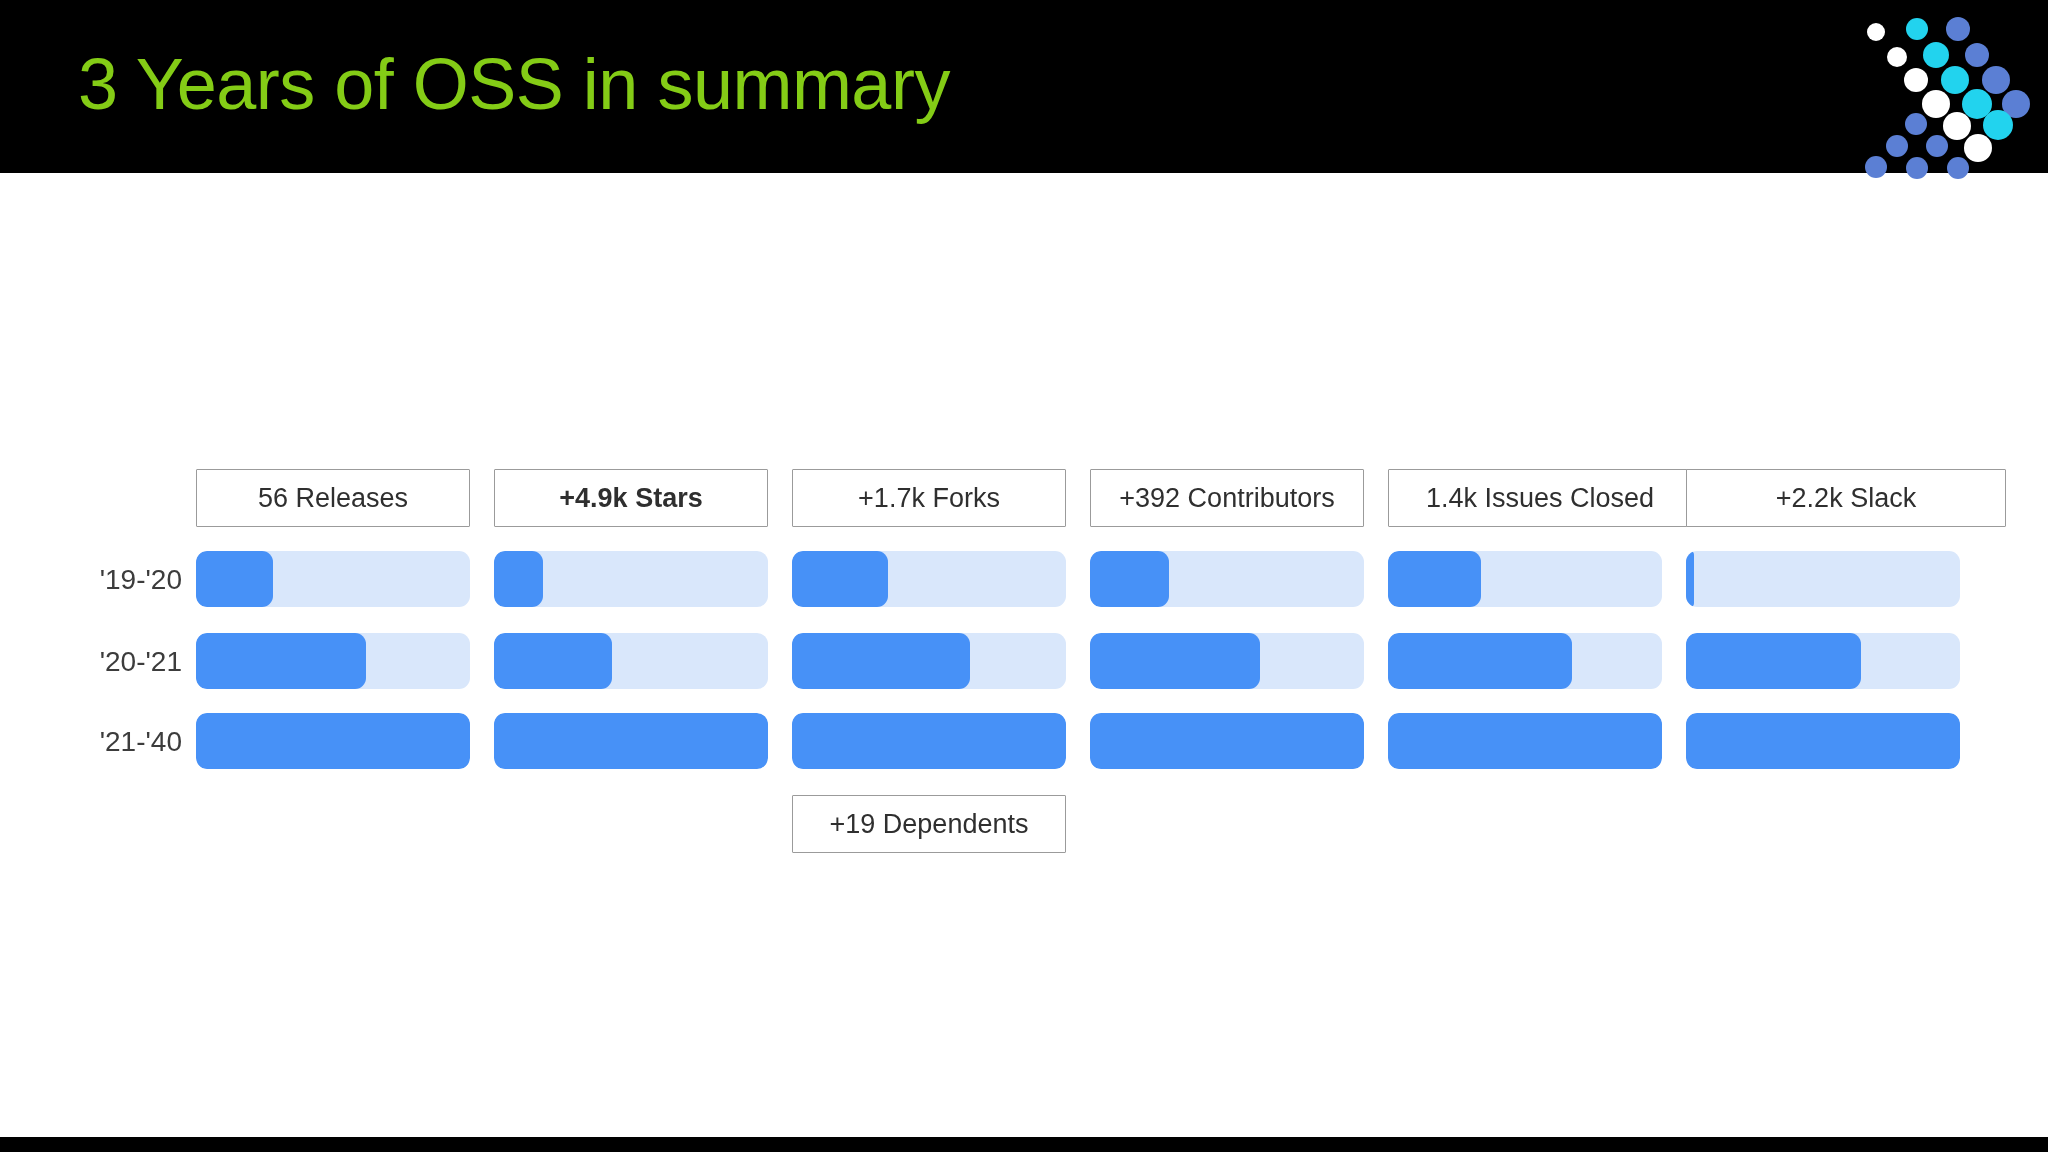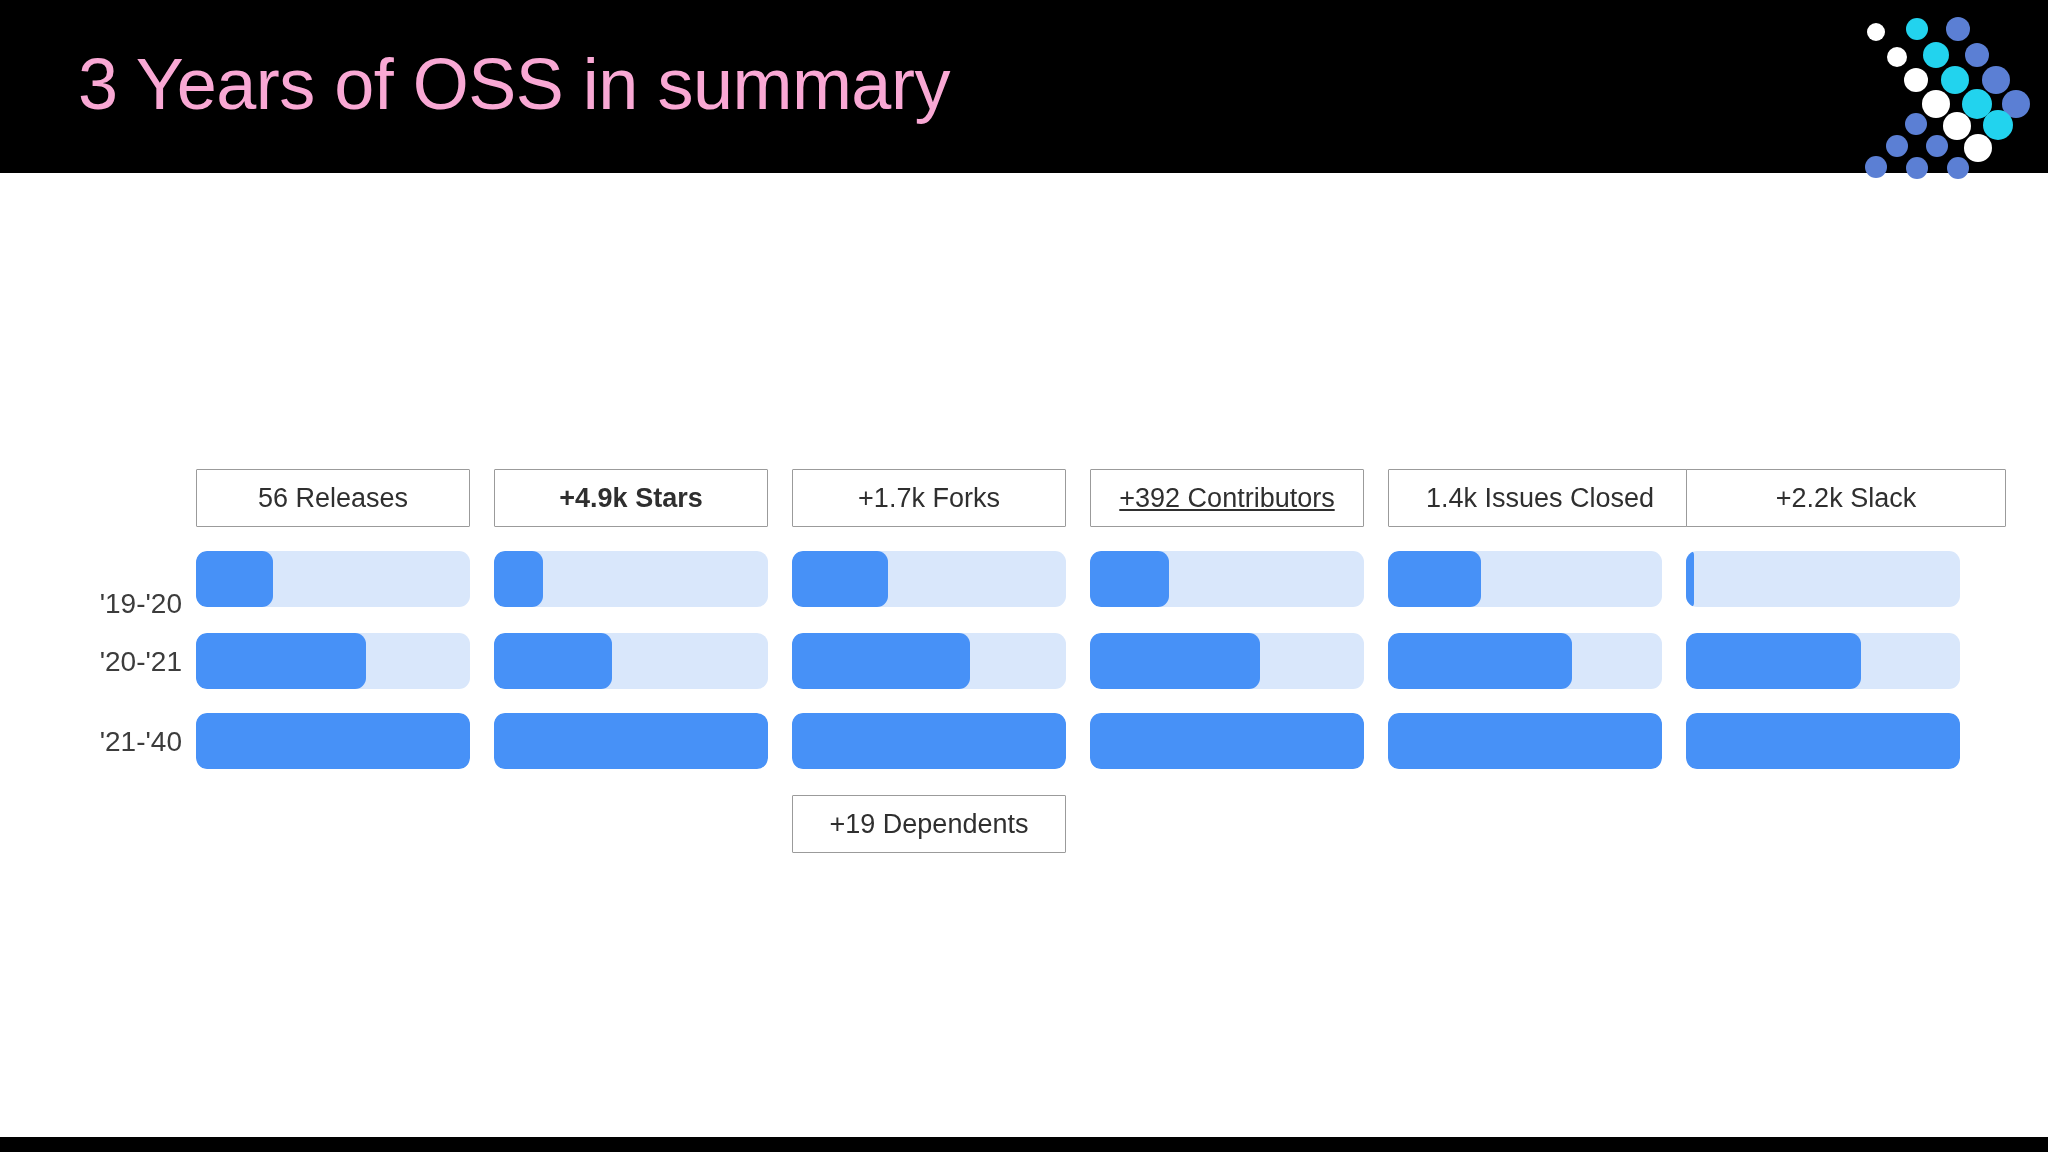--- a/index.html
+++ b/index.html
@@ -31,21 +31,21 @@
     height: 173px;
     background: #000000;
   }
   .slide-title {
     position: absolute;
     left: 78px;
     top: 36px;
     font-size: 72px;
     line-height: 96px;
     font-weight: 400;
-    color: #f9a8d4;
+    color: #84cc16;
     letter-spacing: -0.5px;
     white-space: nowrap;
   }
 
   
   .logo {
     position: absolute;
     right: 18px;
     top: 12px;
     width: 170px;
@@ -145,21 +145,21 @@
         <span class="logo-dot" style="left: 26px; top: 123px; width: 22px; height: 22px; background: rgb(91, 127, 212);"></span>
         <span class="logo-dot" style="left: 66px; top: 123px; width: 22px; height: 22px; background: rgb(91, 127, 212);"></span>
         <span class="logo-dot" style="left: 104px; top: 122px; width: 28px; height: 28px; background: rgb(255, 255, 255);"></span>
         <span class="logo-dot" style="left: 5px; top: 144px; width: 22px; height: 22px; background: rgb(91, 127, 212);"></span>
         <span class="logo-dot" style="left: 46px; top: 145px; width: 22px; height: 22px; background: rgb(91, 127, 212);"></span>
         <span class="logo-dot" style="left: 87px; top: 145px; width: 22px; height: 22px; background: rgb(91, 127, 212);"></span>
       </div>
   </div>
 
   <div class="chart" id="chart">
-      <div class="row-label" style="top: 565px; margin-top: 24px;">'19-'20</div>
+      <div class="row-label" style="top: 565px;">'19-'20</div>
       <div class="row-label" style="top: 647px;">'20-'21</div>
       <div class="row-label" style="top: 727px;">'21-'40</div>
       <div class="metric-pill" style="left: 196px; top: 469px; width: 274px;">56 Releases</div>
       <div class="bar-track" style="left: 196px; top: 551px; width: 274px;">
         <div class="bar-fill" style="width: 28%;"></div>
       </div>
       <div class="bar-track" style="left: 196px; top: 633px; width: 274px;">
         <div class="bar-fill" style="width: 62%;"></div>
       </div>
       <div class="bar-track" style="left: 196px; top: 713px; width: 274px;">
@@ -178,21 +178,21 @@
       <div class="metric-pill" style="left: 792px; top: 469px; width: 274px;">+1.7k Forks</div>
       <div class="bar-track" style="left: 792px; top: 551px; width: 274px;">
         <div class="bar-fill" style="width: 35%;"></div>
       </div>
       <div class="bar-track" style="left: 792px; top: 633px; width: 274px;">
         <div class="bar-fill" style="width: 65%;"></div>
       </div>
       <div class="bar-track" style="left: 792px; top: 713px; width: 274px;">
         <div class="bar-fill" style="width: 100%;"></div>
       </div>
-      <div class="metric-pill" style="left: 1090px; top: 469px; width: 274px; text-decoration: underline;">+392 Contributors</div>
+      <div class="metric-pill" style="left: 1090px; top: 469px; width: 274px;">+392 Contributors</div>
       <div class="bar-track" style="left: 1090px; top: 551px; width: 274px;">
         <div class="bar-fill" style="width: 29%;"></div>
       </div>
       <div class="bar-track" style="left: 1090px; top: 633px; width: 274px;">
         <div class="bar-fill" style="width: 62%;"></div>
       </div>
       <div class="bar-track" style="left: 1090px; top: 713px; width: 274px;">
         <div class="bar-fill" style="width: 100%;"></div>
       </div>
       <div class="metric-pill" style="left: 1388px; top: 469px; width: 304px;">1.4k Issues Closed</div>

